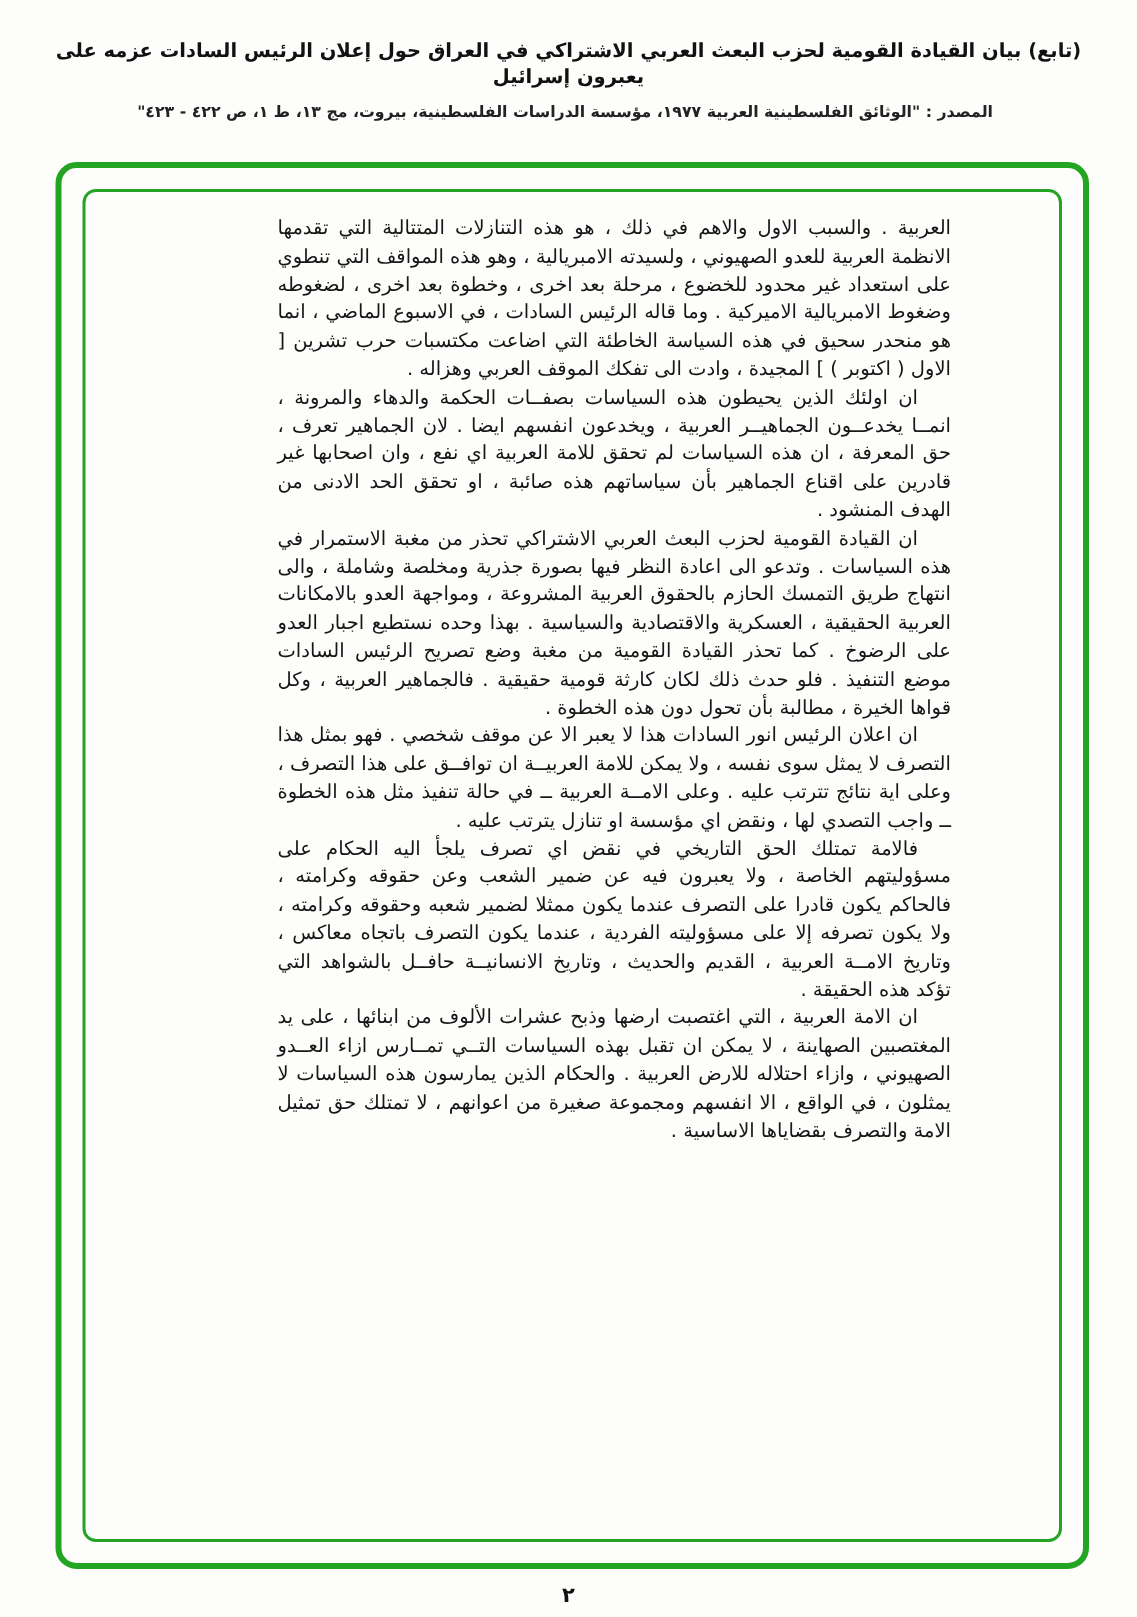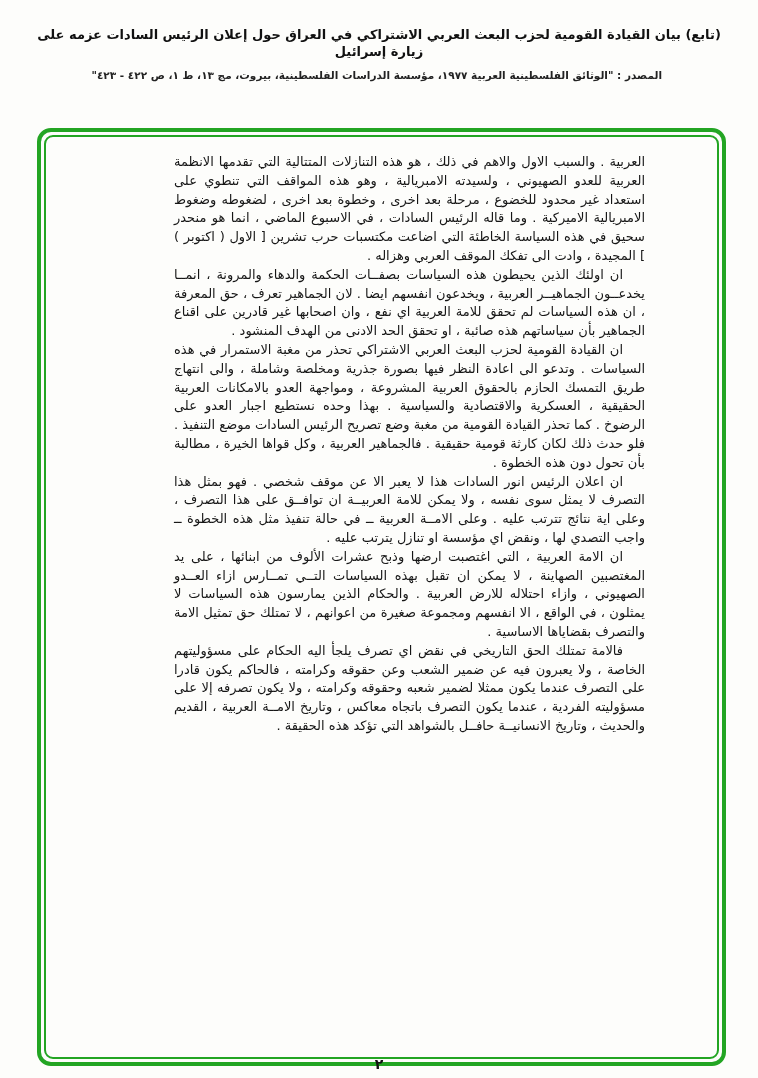--- a/index.html
+++ b/index.html
@@ -32,23 +32,22 @@
     font-size: 10.5px;
     font-weight: bold;
     color: #222;
   }
   .frame-outer {
     position: absolute;
     top: 108px; left: 37px;
     width: 689px; height: 938px;
     border: 4px solid #23a523;
     border-radius: 14px;
-    padding: 3px;
+    padding: 14px;
     background: #fdfdfb;
-    margin-top: 20px;
   }
   .frame-inner {
     width: 100%; height: 100%;
     border: 2px solid #23a523;
     border-radius: 9px;
     overflow: hidden;
   }
   .text-block {
     direction: rtl;
     text-align: justify;
@@ -73,32 +72,32 @@
     font-weight: bold;
     color: #111;
   }
 </style>
 </head>
 <body>
 
 <div class="page">
 
   <header class="doc-header">
-    <div class="doc-title">(تابع) بيان القيادة القومية لحزب البعث العربي الاشتراكي في العراق حول إعلان الرئيس السادات عزمه على زيارة إسرائيل</div>
+    <div class="doc-title">(تابع) بيان القيادة القومية لحزب البعث العربي الاشتراكي في العراق حول إعلان الرئيس السادات عزمه على يعبرون إسرائيل</div>
     <div class="doc-source">المصدر : "الوثائق الفلسطينية العربية ١٩٧٧، مؤسسة الدراسات الفلسطينية، بيروت، مج ١٣، ط ١، ص ٤٢٢ - ٤٢٣"</div>
   </header>
 
   <div class="frame-outer">
     <div class="frame-inner">
       <div class="text-block">
         <p>العربية . والسبب الاول والاهم في ذلك ، هو هذه التنازلات المتتالية التي تقدمها الانظمة العربية للعدو الصهيوني ، ولسيدته الامبريالية ، وهو هذه المواقف التي تنطوي على استعداد غير محدود للخضوع ، مرحلة بعد اخرى ، وخطوة بعد اخرى ، لضغوطه وضغوط الامبريالية الاميركية . وما قاله الرئيس السادات ، في الاسبوع الماضي ، انما هو منحدر سحيق في هذه السياسة الخاطئة التي اضاعت مكتسبات حرب تشرين [ الاول ( اكتوبر ) ] المجيدة ، وادت الى تفكك الموقف العربي وهزاله .</p>
         <p>ان اولئك الذين يحيطون هذه السياسات بصفــات الحكمة والدهاء والمرونة ، انمــا يخدعــون الجماهيــر العربية ، ويخدعون انفسهم ايضا . لان الجماهير تعرف ، حق المعرفة ، ان هذه السياسات لم تحقق للامة العربية اي نفع ، وان اصحابها غير قادرين على اقناع الجماهير بأن سياساتهم هذه صائبة ، او تحقق الحد الادنى من الهدف المنشود .</p>
         <p>ان القيادة القومية لحزب البعث العربي الاشتراكي تحذر من مغبة الاستمرار في هذه السياسات . وتدعو الى اعادة النظر فيها بصورة جذرية ومخلصة وشاملة ، والى انتهاج طريق التمسك الحازم بالحقوق العربية المشروعة ، ومواجهة العدو بالامكانات العربية الحقيقية ، العسكرية والاقتصادية والسياسية . بهذا وحده نستطيع اجبار العدو على الرضوخ . كما تحذر القيادة القومية من مغبة وضع تصريح الرئيس السادات موضع التنفيذ . فلو حدث ذلك لكان كارثة قومية حقيقية . فالجماهير العربية ، وكل قواها الخيرة ، مطالبة بأن تحول دون هذه الخطوة .</p>
         <p>ان اعلان الرئيس انور السادات هذا لا يعبر الا عن موقف شخصي . فهو بمثل هذا التصرف لا يمثل سوى نفسه ، ولا يمكن للامة العربيــة ان توافــق على هذا التصرف ، وعلى اية نتائج تترتب عليه . وعلى الامــة العربية ــ في حالة تنفيذ مثل هذه الخطوة ــ واجب التصدي لها ، ونقض اي مؤسسة او تنازل يترتب عليه .</p>
+        <p>فالامة تمتلك الحق التاريخي في نقض اي تصرف يلجأ اليه الحكام على مسؤوليتهم الخاصة ، ولا يعبرون فيه عن ضمير الشعب وعن حقوقه وكرامته ، فالحاكم يكون قادرا على التصرف عندما يكون ممثلا لضمير شعبه وحقوقه وكرامته ، ولا يكون تصرفه إلا على مسؤوليته الفردية ، عندما يكون التصرف باتجاه معاكس ، وتاريخ الامــة العربية ، القديم والحديث ، وتاريخ الانسانيــة حافــل بالشواهد التي تؤكد هذه الحقيقة .</p>
         <p>ان الامة العربية ، التي اغتصبت ارضها وذبح عشرات الألوف من ابنائها ، على يد المغتصبين الصهاينة ، لا يمكن ان تقبل بهذه السياسات التــي تمــارس ازاء العــدو الصهيوني ، وازاء احتلاله للارض العربية . والحكام الذين يمارسون هذه السياسات لا يمثلون ، في الواقع ، الا انفسهم ومجموعة صغيرة من اعوانهم ، لا تمتلك حق تمثيل الامة والتصرف بقضاياها الاساسية .</p>
-        <p>فالامة تمتلك الحق التاريخي في نقض اي تصرف يلجأ اليه الحكام على مسؤوليتهم الخاصة ، ولا يعبرون فيه عن ضمير الشعب وعن حقوقه وكرامته ، فالحاكم يكون قادرا على التصرف عندما يكون ممثلا لضمير شعبه وحقوقه وكرامته ، ولا يكون تصرفه إلا على مسؤوليته الفردية ، عندما يكون التصرف باتجاه معاكس ، وتاريخ الامــة العربية ، القديم والحديث ، وتاريخ الانسانيــة حافــل بالشواهد التي تؤكد هذه الحقيقة .</p>
       </div>
     </div>
   </div>
 
   <div class="page-number">٢</div>
 
 </div>
 
 </body></html>

